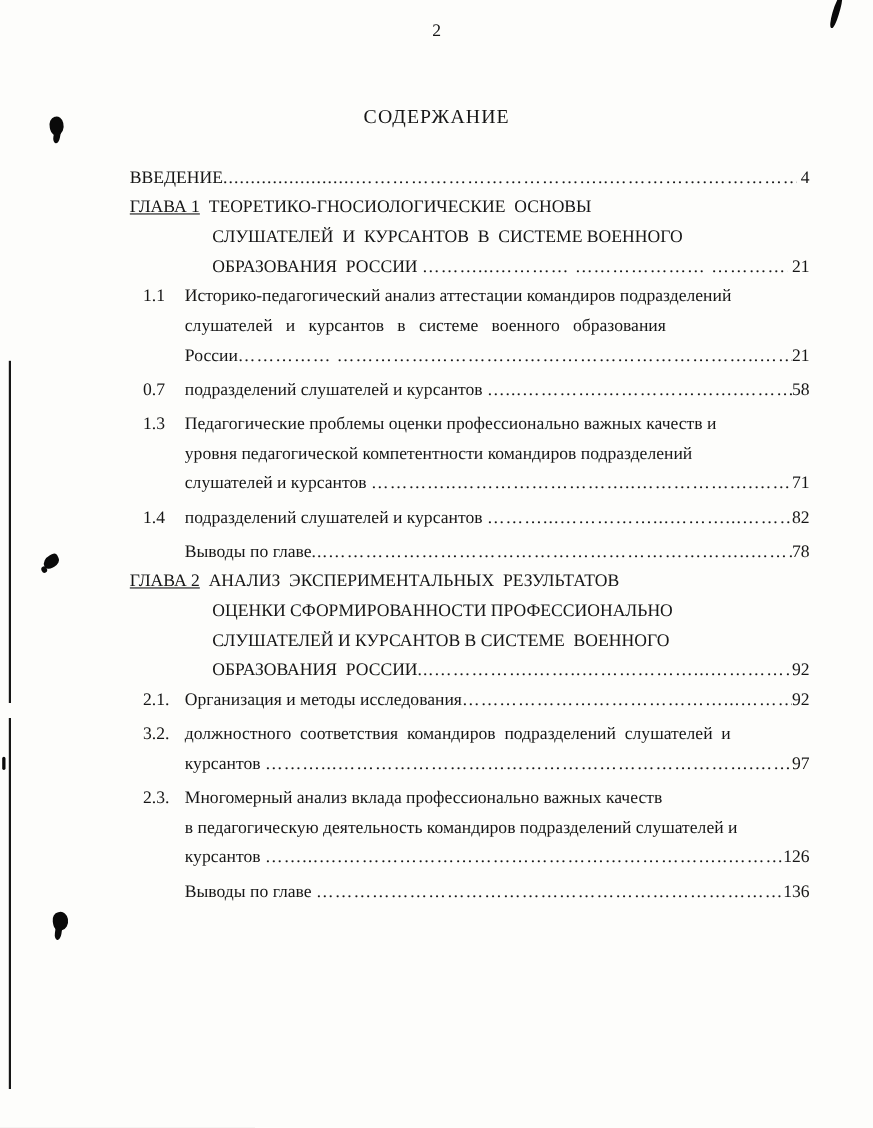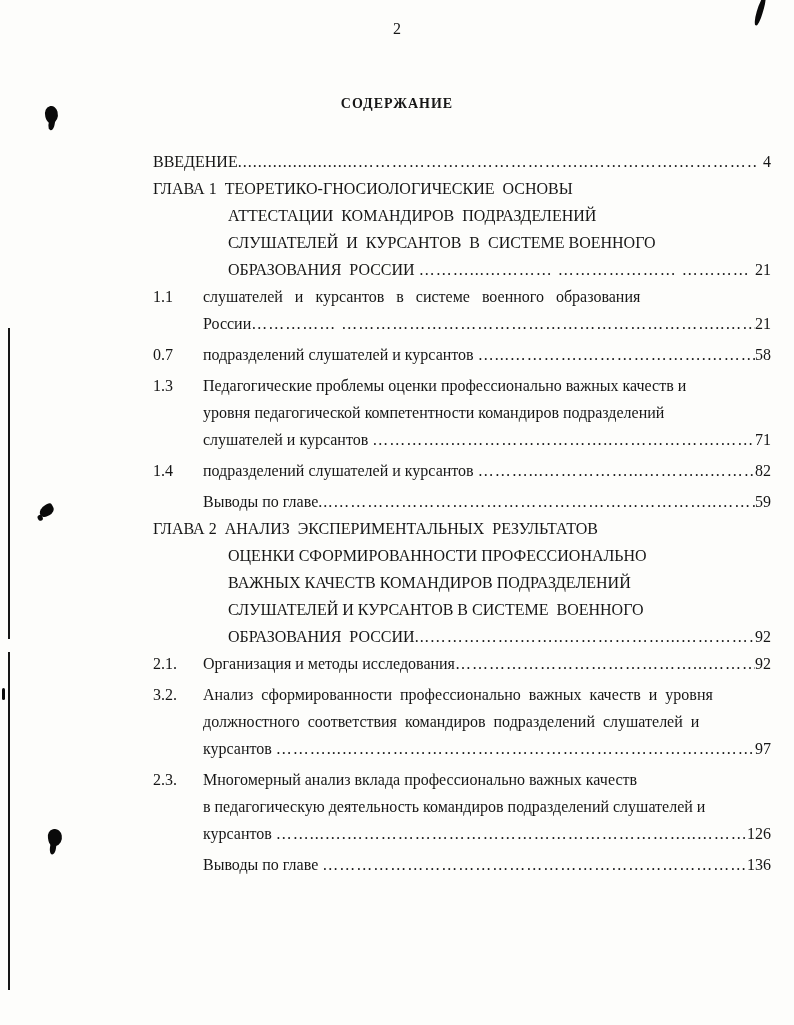--- a/index.html
+++ b/index.html
@@ -14,33 +14,33 @@
     background: #fdfdfb;
     color: #161616;
     overflow: hidden;
   }
   .pageno {
     position: absolute; top: 20px; left: 0; right: 0;
     text-align: center; font-size: 16px;
   }
   .doc-title {
     position: absolute; top: 96px; left: 0; right: 0;
-    text-align: center; font-weight: 700;
-    font-size: 14px; letter-spacing: 1px;
+    text-align: center; font-weight: 400;
+    font-size: 18px; letter-spacing: 1px;
   }
   .toc {
     position: absolute; left: 118px; top: 148px; width: 618px;
-    font-size: 16px; line-height: 27px; margin-left: 35px;
+    font-size: 16px; line-height: 27px;
   }
   .entry { position: relative; }
   .entry.item { padding-left: 50px; margin-bottom: 4px; }
   .entry.summary { padding-left: 50px; font-weight: 400; }
-  .entry .num { position: absolute; left: 0; top: 0; }
+  .entry .num { position: absolute; left: 12px; top: 0; }
   .entry.chapter .cont { padding-left: 75px; }
-  .num-inline { display: inline; }
+  .num-inline { display: inline; text-decoration: underline; }
   .line { white-space: pre; }
   .tail { display: flex; align-items: baseline; }
   .tail .t { white-space: pre; flex: 0 0 auto; }
   .tail .leader { flex: 1 1 0; overflow: hidden; white-space: nowrap; letter-spacing: 1px; }
   .tail .pg { flex: 0 0 auto; white-space: pre; }
 
   
   .ink { position: absolute; background: #0a0a0a; }
   .ink-tr {
     right: 31px; top: -4px; width: 6px; height: 30px;
@@ -70,60 +70,58 @@
 <div class="page">
   <div class="pageno">2</div>
   <div class="doc-title">СОДЕРЖАНИЕ</div>
 
   <div class="toc">
       <div class="entry intro">
         <div class="line tail"><span class="t">ВВЕДЕНИЕ</span><span class="leader">........................…………………………………..…………….…………………………………………</span><span class="pg"> 4</span></div>
       </div>
       <div class="entry chapter">
         <div class="line"><span class="num-inline">ГЛАВА 1</span>  ТЕОРЕТИКО-ГНОСИОЛОГИЧЕСКИЕ  ОСНОВЫ</div>
-        <div class="line cont">АТТЕСТАЦИИ  КОМАНДИРОВ  ПОДРАЗДЕЛЕНИЙ</div>
         <div class="line cont">СЛУШАТЕЛЕЙ  И  КУРСАНТОВ  В  СИСТЕМЕ ВОЕННОГО</div>
         <div class="line tail cont"><span class="t">ОБРАЗОВАНИЯ  РОССИИ </span><span class="leader">………...………… ………………… ……………………………</span><span class="pg"> 21</span></div>
       </div>
       <div class="entry item">
         <span class="num">1.1</span>
+        <div class="line">Историко-педагогический анализ аттестации командиров подразделений</div>
         <div class="line">слушателей   и   курсантов   в   системе   военного   образования</div>
         <div class="line tail"><span class="t">России</span><span class="leader">…………… …………………………………………………………..……………………</span><span class="pg">21</span></div>
       </div>
       <div class="entry item">
         <span class="num">0.7</span>
         <div class="line tail"><span class="t">подразделений слушателей и курсантов </span><span class="leader">…...………….………………….………………………………</span><span class="pg">58</span></div>
       </div>
       <div class="entry item">
         <span class="num">1.3</span>
         <div class="line">Педагогические проблемы оценки профессионально важных качеств и</div>
         <div class="line">уровня педагогической компетентности командиров подразделений</div>
         <div class="line tail"><span class="t">слушателей и курсантов </span><span class="leader">…………..………………………..……………….……………………</span><span class="pg">71</span></div>
       </div>
       <div class="entry item">
         <span class="num">1.4</span>
         <div class="line tail"><span class="t">подразделений слушателей и курсантов </span><span class="leader">………...……………...………...………………………………</span><span class="pg">82</span></div>
       </div>
       <div class="entry summary">
-        <div class="line tail"><span class="t">Выводы по главе</span><span class="leader">...…………………………………………………………..…………………………</span><span class="pg">59</span></div>
+        <div class="line tail"><span class="t">Выводы по главе</span><span class="leader">...…………………………………………………………..…………………………</span><span class="pg">78</span></div>
       </div>
       <div class="entry chapter">
         <div class="line"><span class="num-inline">ГЛАВА 2</span>  АНАЛИЗ  ЭКСПЕРИМЕНТАЛЬНЫХ  РЕЗУЛЬТАТОВ</div>
         <div class="line cont">ОЦЕНКИ СФОРМИРОВАННОСТИ ПРОФЕССИОНАЛЬНО</div>
-        <div class="line cont">ВАЖНЫХ КАЧЕСТВ КОМАНДИРОВ ПОДРАЗДЕЛЕНИЙ</div>
         <div class="line cont">СЛУШАТЕЛЕЙ И КУРСАНТОВ В СИСТЕМЕ  ВОЕННОГО</div>
         <div class="line tail cont"><span class="t">ОБРАЗОВАНИЯ  РОССИИ</span><span class="leader">...…………….……..………………...……………………………………</span><span class="pg">92</span></div>
       </div>
       <div class="entry item">
         <span class="num">2.1.</span>
         <div class="line tail"><span class="t">Организация и методы исследования</span><span class="leader">……………………………………...……………………………</span><span class="pg">92</span></div>
       </div>
       <div class="entry item">
         <span class="num">3.2.</span>
-        <div class="line">Анализ  сформированности  профессионально  важных  качеств  и  уровня</div>
         <div class="line">должностного  соответствия  командиров  подразделений  слушателей  и</div>
         <div class="line tail"><span class="t">курсантов </span><span class="leader">………...………………………………………………………….……………………</span><span class="pg">97</span></div>
       </div>
       <div class="entry item">
         <span class="num">2.3.</span>
         <div class="line">Многомерный анализ вклада профессионально важных качеств</div>
         <div class="line">в педагогическую деятельность командиров подразделений слушателей и</div>
         <div class="line tail"><span class="t">курсантов </span><span class="leader">……...….……………………………………………………..……………………</span><span class="pg">126</span></div>
       </div>
       <div class="entry summary">

